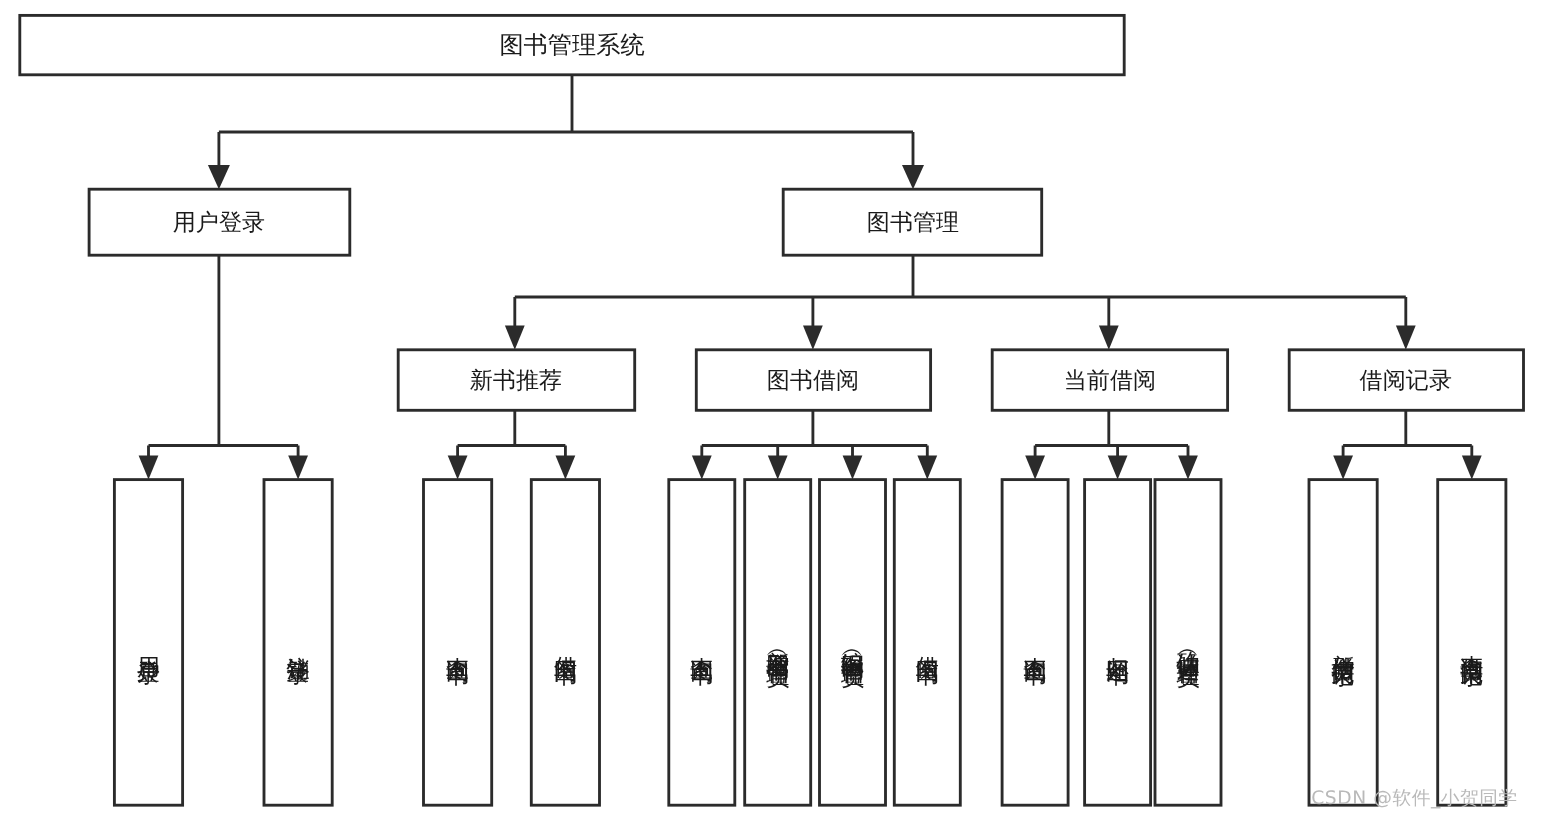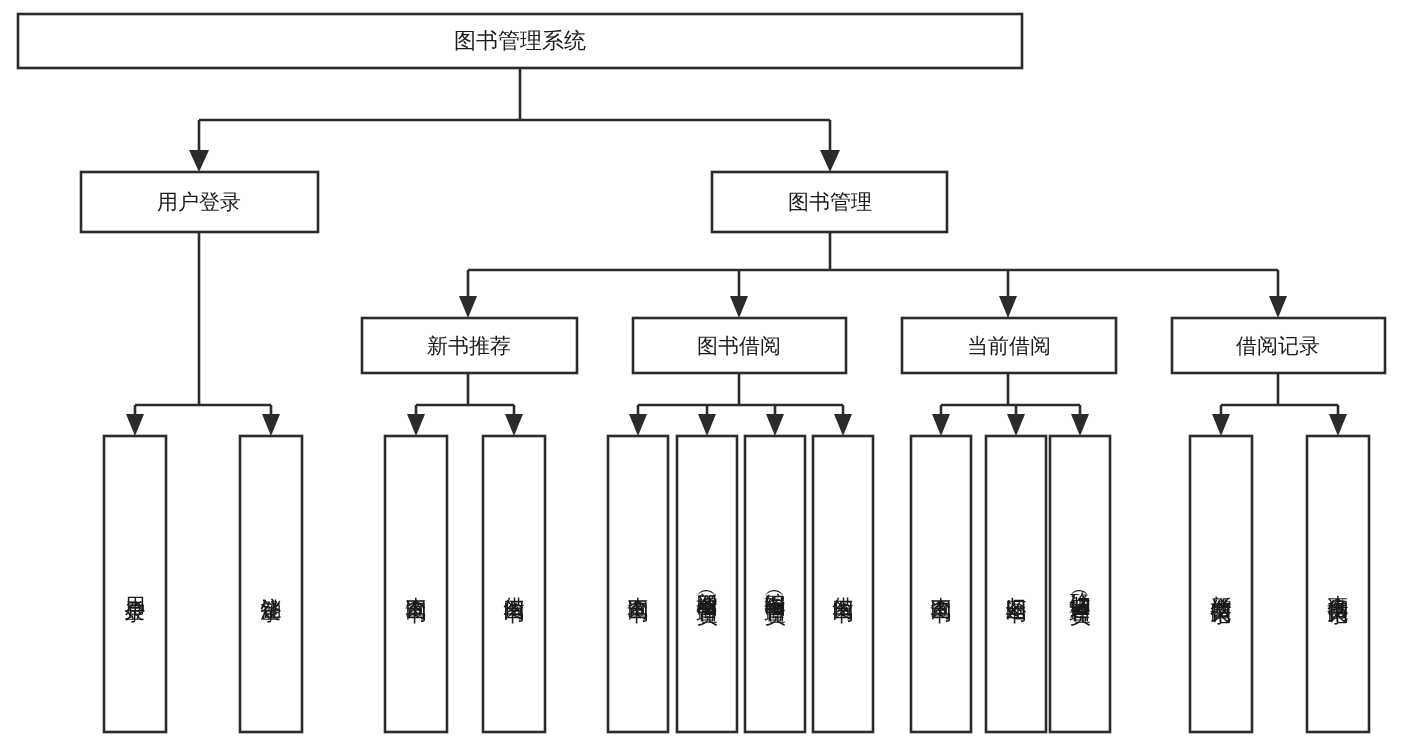--- a/index.html
+++ b/index.html
@@ -207,14 +207,15 @@
   <div class="leaf-label-v" style="left:608px; top:436px; width:60px; height:296px;">查询图书</div>
   <div class="leaf-label-v" style="left:677px; top:436px; width:60px; height:296px;">新增图书（管理员）</div>
   <div class="leaf-label-v" style="left:745px; top:436px; width:60px; height:296px;">编辑图书（管理员）</div>
   <div class="leaf-label-v" style="left:813px; top:436px; width:60px; height:296px;">借阅图书</div>
   <div class="leaf-label-v" style="left:911px; top:436px; width:60px; height:296px;">查询图书</div>
   <div class="leaf-label-v" style="left:986px; top:436px; width:60px; height:296px;">归还图书</div>
   <div class="leaf-label-v" style="left:1050px; top:436px; width:60px; height:296px;">确认归还（管理员）</div>
   <div class="leaf-label-v" style="left:1190px; top:436px; width:62px; height:296px;">新增借阅记录</div>
   <div class="leaf-label-v" style="left:1307px; top:436px; width:62px; height:296px;">查询借阅记录</div>
 
+  <div id="watermark" style="left:1192px; top:714px;">CSDN @软件_小贺同学</div>
 
 </div>
 
 </body></html>

